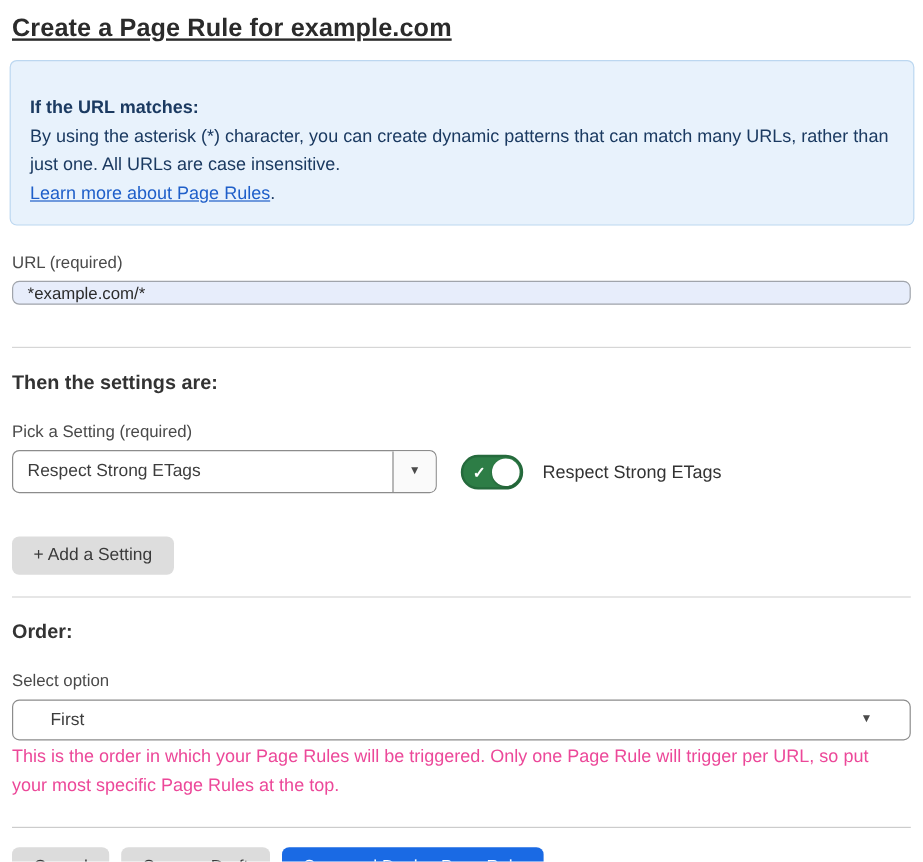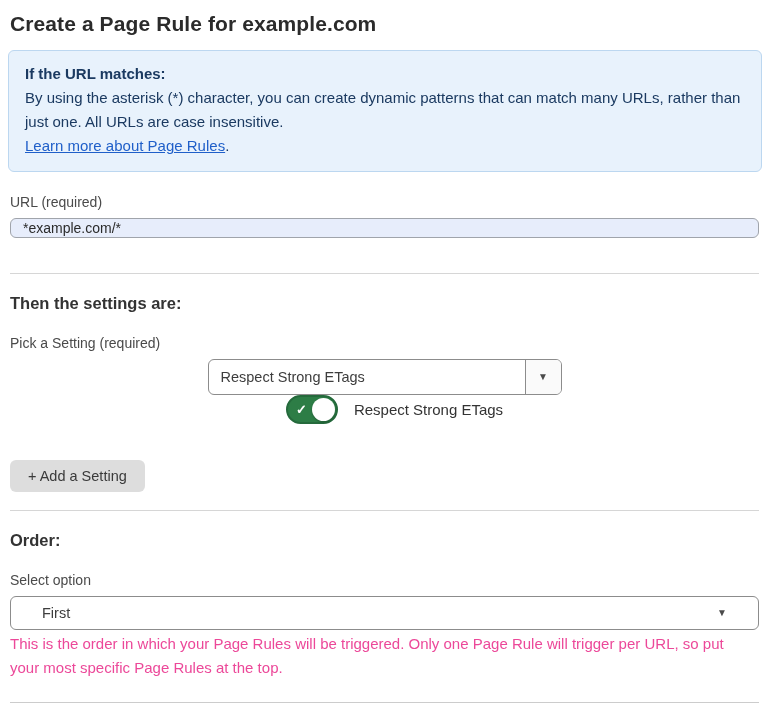--- a/index.html
+++ b/index.html
@@ -12,36 +12,37 @@
     overflow: hidden;
   }
   .container { padding: 10px 10px 0 10px; width: 769px; }
 
   .page-title {
     font-size: 21px;
     font-weight: 700;
     color: #2b2b2b;
     margin-top: 2px;
     letter-spacing: 0.1px;
+    text-decoration: underline;
   }
 
   
   .info-box {
     margin-top: 14px;
     margin-left: -2px;
     margin-right: -3px;
     background: #e8f2fc;
     border: 1px solid #bcd7f0;
     border-radius: 6px;
     padding: 11px 16px 13px 16px;
     color: #1b3a61;
     font-size: 15px;
     line-height: 24px;
   }
-  .info-heading { font-weight: 700; }
+  .info-heading { font-weight: 700; margin-top: 16px; }
   .info-link {
     color: #1f5fc9;
     text-decoration: underline;
     cursor: pointer;
   }
   .info-link-suffix { color: #1b3a61; }
 
   .field-label {
     font-size: 14px;
     color: #4a4a4a;
@@ -74,21 +75,20 @@
     margin-top: 20px;
     font-size: 16.5px;
     font-weight: 700;
     color: #333333;
   }
 
   .setting-row {
     margin-top: 8px;
     display: flex;
     align-items: center;
-    flex-direction: column;
   }
 
   
   .picker-select {
     width: 354px;
     height: 36px;
     background: #ffffff;
     border: 1px solid #8c8c8c;
     border-radius: 6px;
     display: flex;

